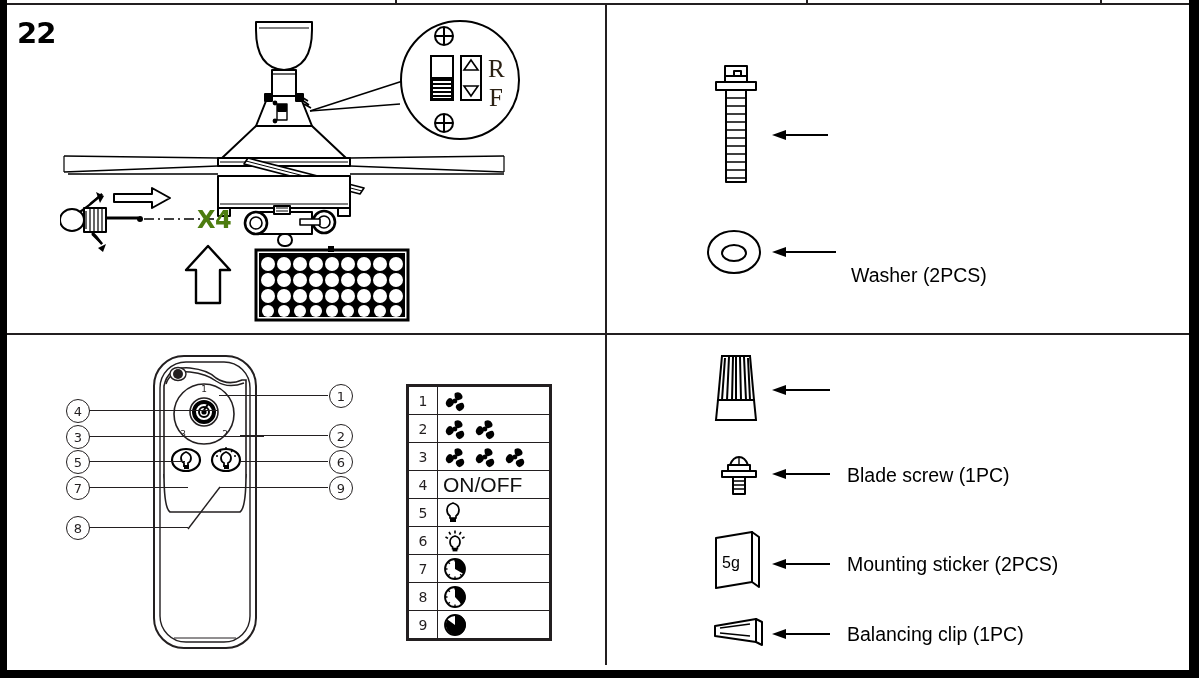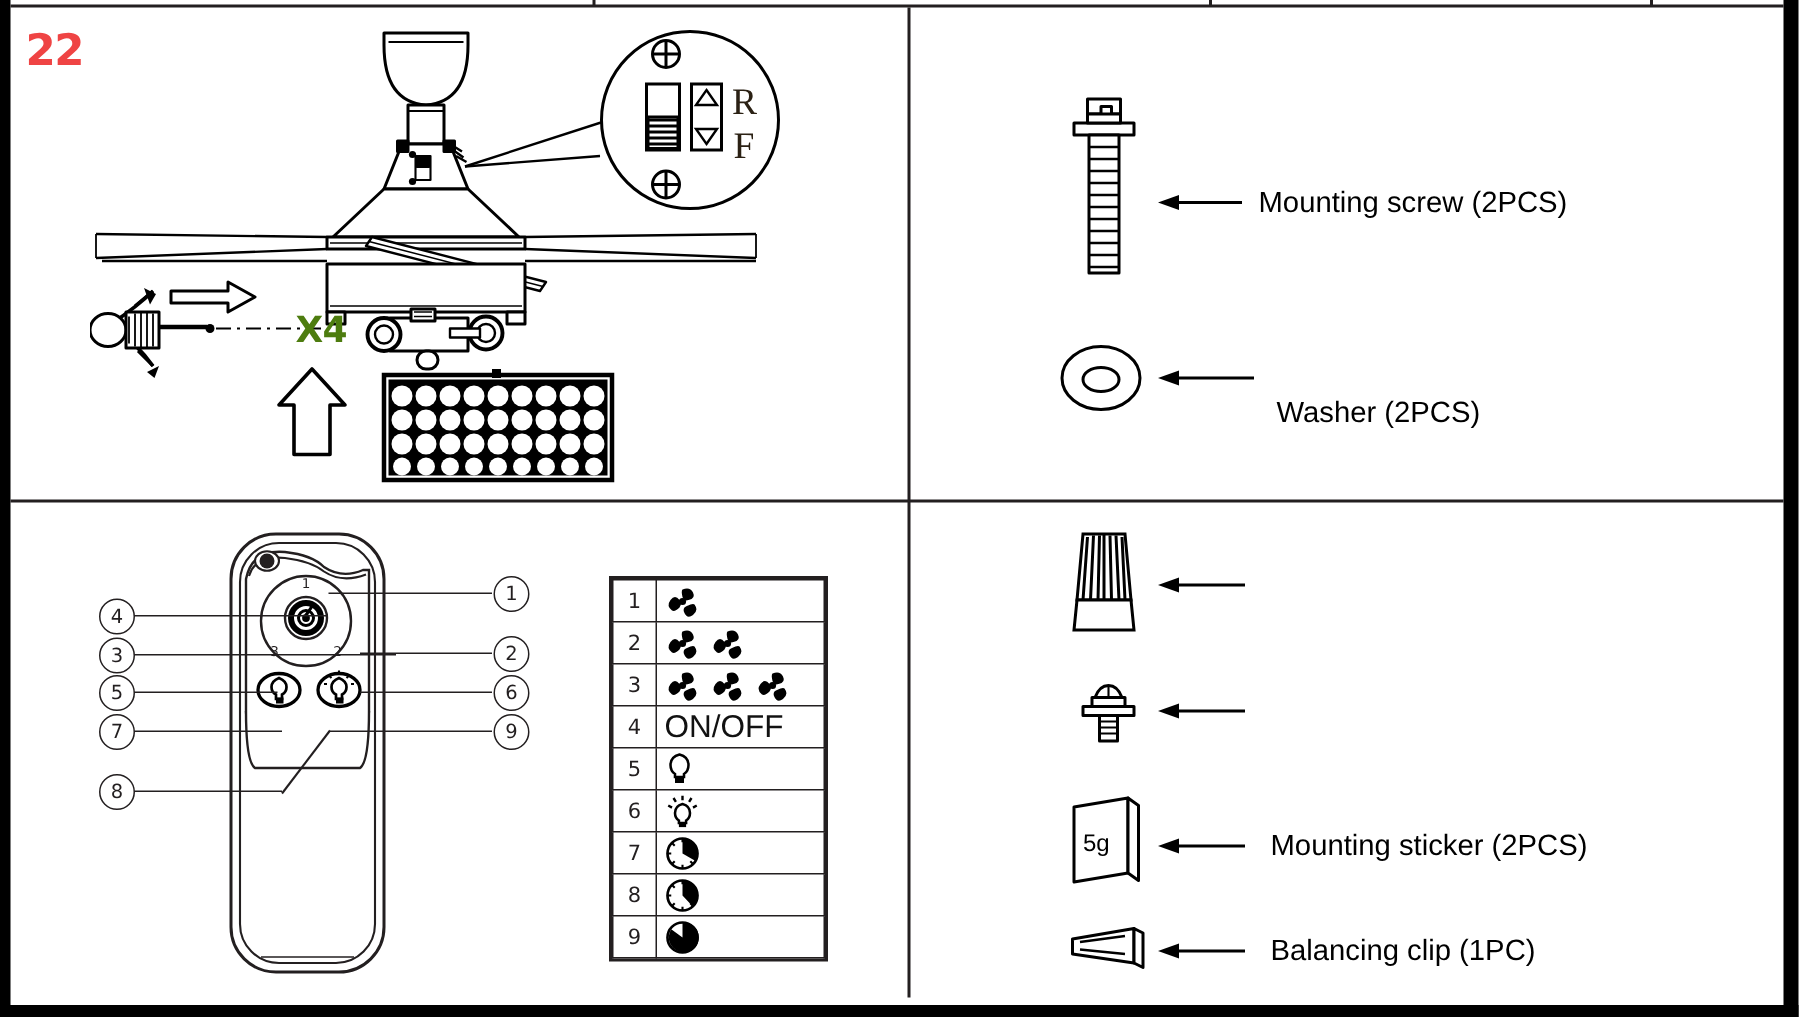--- a/index.html
+++ b/index.html
@@ -11,21 +11,21 @@
   .frame-right{position:absolute;left:1189px;top:0;width:10px;height:678px;background:#000;}
   .frame-bottom{position:absolute;left:0;top:670px;width:1199px;height:8px;background:#000;}
   .frame-top-rule{position:absolute;left:7px;top:3px;width:1182px;height:2px;background:#231f20;}
   .tick{position:absolute;top:0;width:2px;height:4px;background:#231f20;}
 
   .vdiv{position:absolute;left:605px;top:5px;width:2px;height:660px;background:#231f20;}
   .hdiv{position:absolute;left:7px;top:333px;width:1182px;height:2px;background:#231f20;}
 
   
   .step-num{position:absolute;left:17px;top:16px;font-size:29px;font-weight:bold;
-            color:#ef4444;letter-spacing:-1px;font-family:"DejaVu Sans",sans-serif;}
+            color:#000000;letter-spacing:-1px;font-family:"DejaVu Sans",sans-serif;}
 
   
   .abs{position:absolute;}
   .partlabel{position:absolute;font-size:19.5px;color:#000;white-space:nowrap;
              font-family:"Liberation Sans",sans-serif;}
 
   
   .legend{position:absolute;left:406px;top:384px;width:142px;border:2px solid #231f20;
           border-collapse:collapse;}
   .legend table{border-collapse:collapse;width:100%;}
@@ -224,21 +224,20 @@
                  M14,118 L34,118"></path>
       </g>
     </svg>
   </div>
   <div class="abs" style="left:772px;top:127px;">
     <svg width="56" height="16" viewBox="0 0 56 16">
       <path d="M56,8 L10,8" stroke="#000" stroke-width="2" fill="none"></path>
       <path d="M0,8 L14,3 L14,13 Z" fill="#000"></path>
     </svg>
   </div>
-  <div class="partlabel" style="left:839px;top:124px;">Mounting screw (2PCS)</div>
 
   <div class="abs" style="left:706px;top:229px;">
     <svg width="56" height="46" viewBox="0 0 56 46">
       <ellipse cx="28" cy="23" rx="26" ry="21" fill="#fff" stroke="#000" stroke-width="2"></ellipse>
       <ellipse cx="28" cy="24" rx="12" ry="8" fill="#fff" stroke="#000" stroke-width="2"></ellipse>
     </svg>
   </div>
   <div class="abs" style="left:772px;top:244px;">
     <svg width="64" height="16" viewBox="0 0 64 16">
       <path d="M64,8 L10,8" stroke="#000" stroke-width="2" fill="none"></path>
@@ -277,20 +276,21 @@
         <path d="M21,3 L21,10" stroke-width="1.4"></path>
       </g>
     </svg>
   </div>
   <div class="abs" style="left:772px;top:466px;">
     <svg width="58" height="16" viewBox="0 0 58 16">
       <path d="M58,8 L10,8" stroke="#000" stroke-width="2" fill="none"></path>
       <path d="M0,8 L14,3 L14,13 Z" fill="#000"></path>
     </svg>
   </div>
+  <div class="partlabel" style="left:847px;top:464px;">Blade screw (1PC)</div>
 
   <div class="abs" style="left:712px;top:530px;">
     <svg width="52" height="62" viewBox="0 0 52 62">
       <path d="M4,8 L40,2 L40,52 L4,58 Z" fill="#fff" stroke="#000" stroke-width="2" stroke-linejoin="round"></path>
       <path d="M40,2 L47,7 L47,57 L40,52 Z" fill="#fff" stroke="#000" stroke-width="2" stroke-linejoin="round"></path>
     </svg>
   </div>
   <div class="sticker-text" style="left:722px;top:554px;">5g</div>
   <div class="abs" style="left:772px;top:556px;">
     <svg width="58" height="16" viewBox="0 0 58 16">

